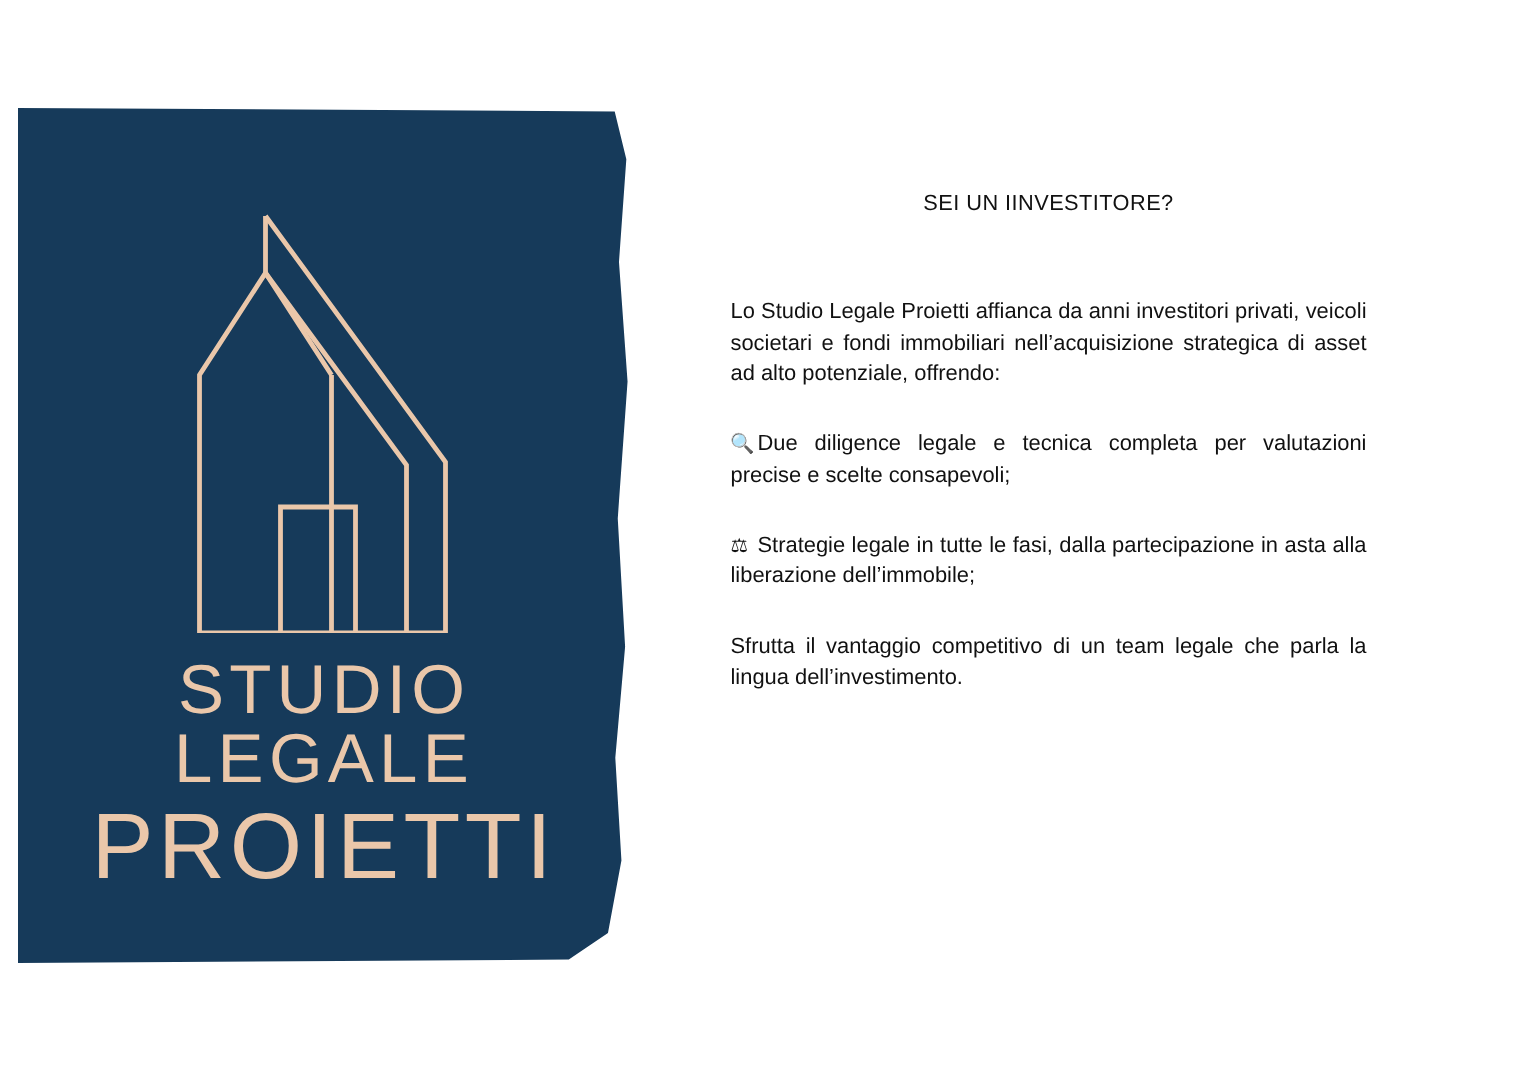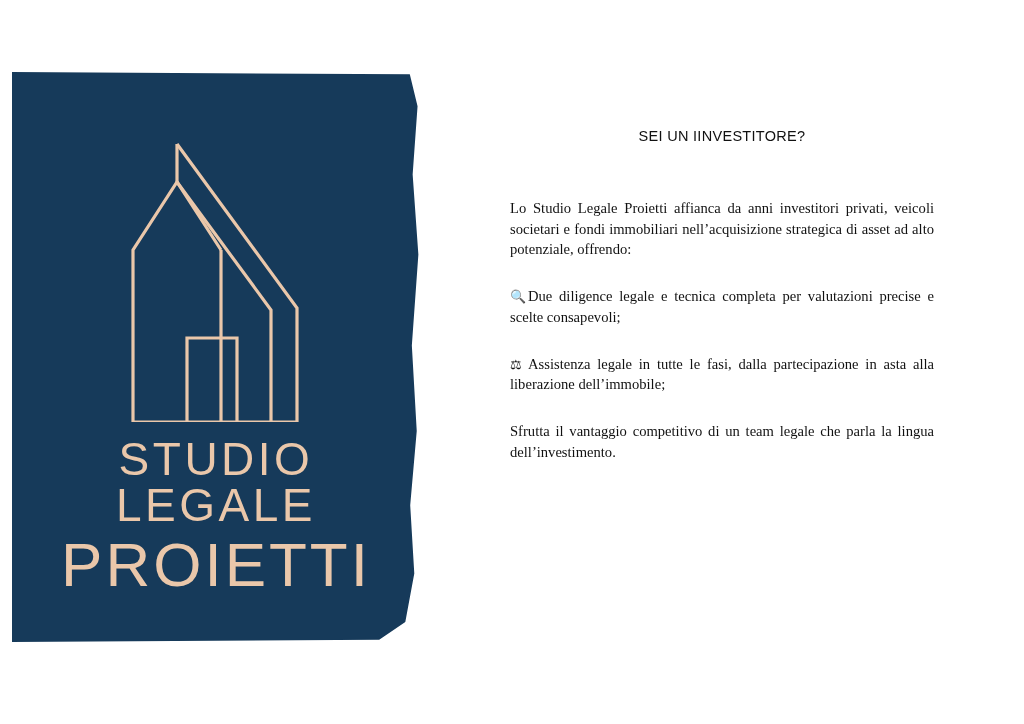--- a/index.html
+++ b/index.html
@@ -74,39 +74,38 @@
     font-size: 62px;
     letter-spacing: 3px;
     font-weight: 400;
     color: #eac7aa;
     margin-top: 6px;
   }
 
   
   #content {
     position: absolute;
-    left: 510px;
+    left: 487px;
     top: 128px;
     width: 424px;
   }
   #headline {
     font-size: 14.5px;
     letter-spacing: 0.3px;
     text-align: center;
     margin: 0 0 54px 0;
     font-weight: 400;
     color: #111;
   }
   .para {
     font-size: 14.6px;
     line-height: 1.42;
     text-align: justify;
     margin: 0 0 26px 0;
     color: #111;
-    font-family: Liberation Serif, serif;
   }
   .para:last-child { margin-bottom: 16px; }
   .bullet-para {
     text-indent: 0;
   }
   .b-icon {
     display: inline-block;
     width: 16px;
     margin-right: 2px;
     font-size: 13px;
@@ -146,19 +145,19 @@
 <div id="content">
   <p id="headline">SEI UN IINVESTITORE?</p>
 
   <p class="para">Lo Studio Legale Proietti affianca da anni investitori privati, veicoli societari e fondi immobiliari nell’acquisizione strategica di asset ad alto potenziale, offrendo:</p>
 
   <p class="para bullet-para">
     <span class="b-icon">🔍</span><span>Due diligence legale e tecnica completa per valutazioni precise e scelte consapevoli;</span>
   </p>
 
   <p class="para bullet-para">
-    <span class="b-icon">⚖</span><span>Assistenza legale in tutte le fasi, dalla partecipazione in asta alla liberazione dell’immobile;</span>
+    <span class="b-icon">⚖</span><span>Strategie legale in tutte le fasi, dalla partecipazione in asta alla liberazione dell’immobile;</span>
   </p>
 
 
 
   <p class="para">Sfrutta il vantaggio competitivo di un team legale che parla la lingua dell’investimento.</p>
 </div>
 
 </body></html>

